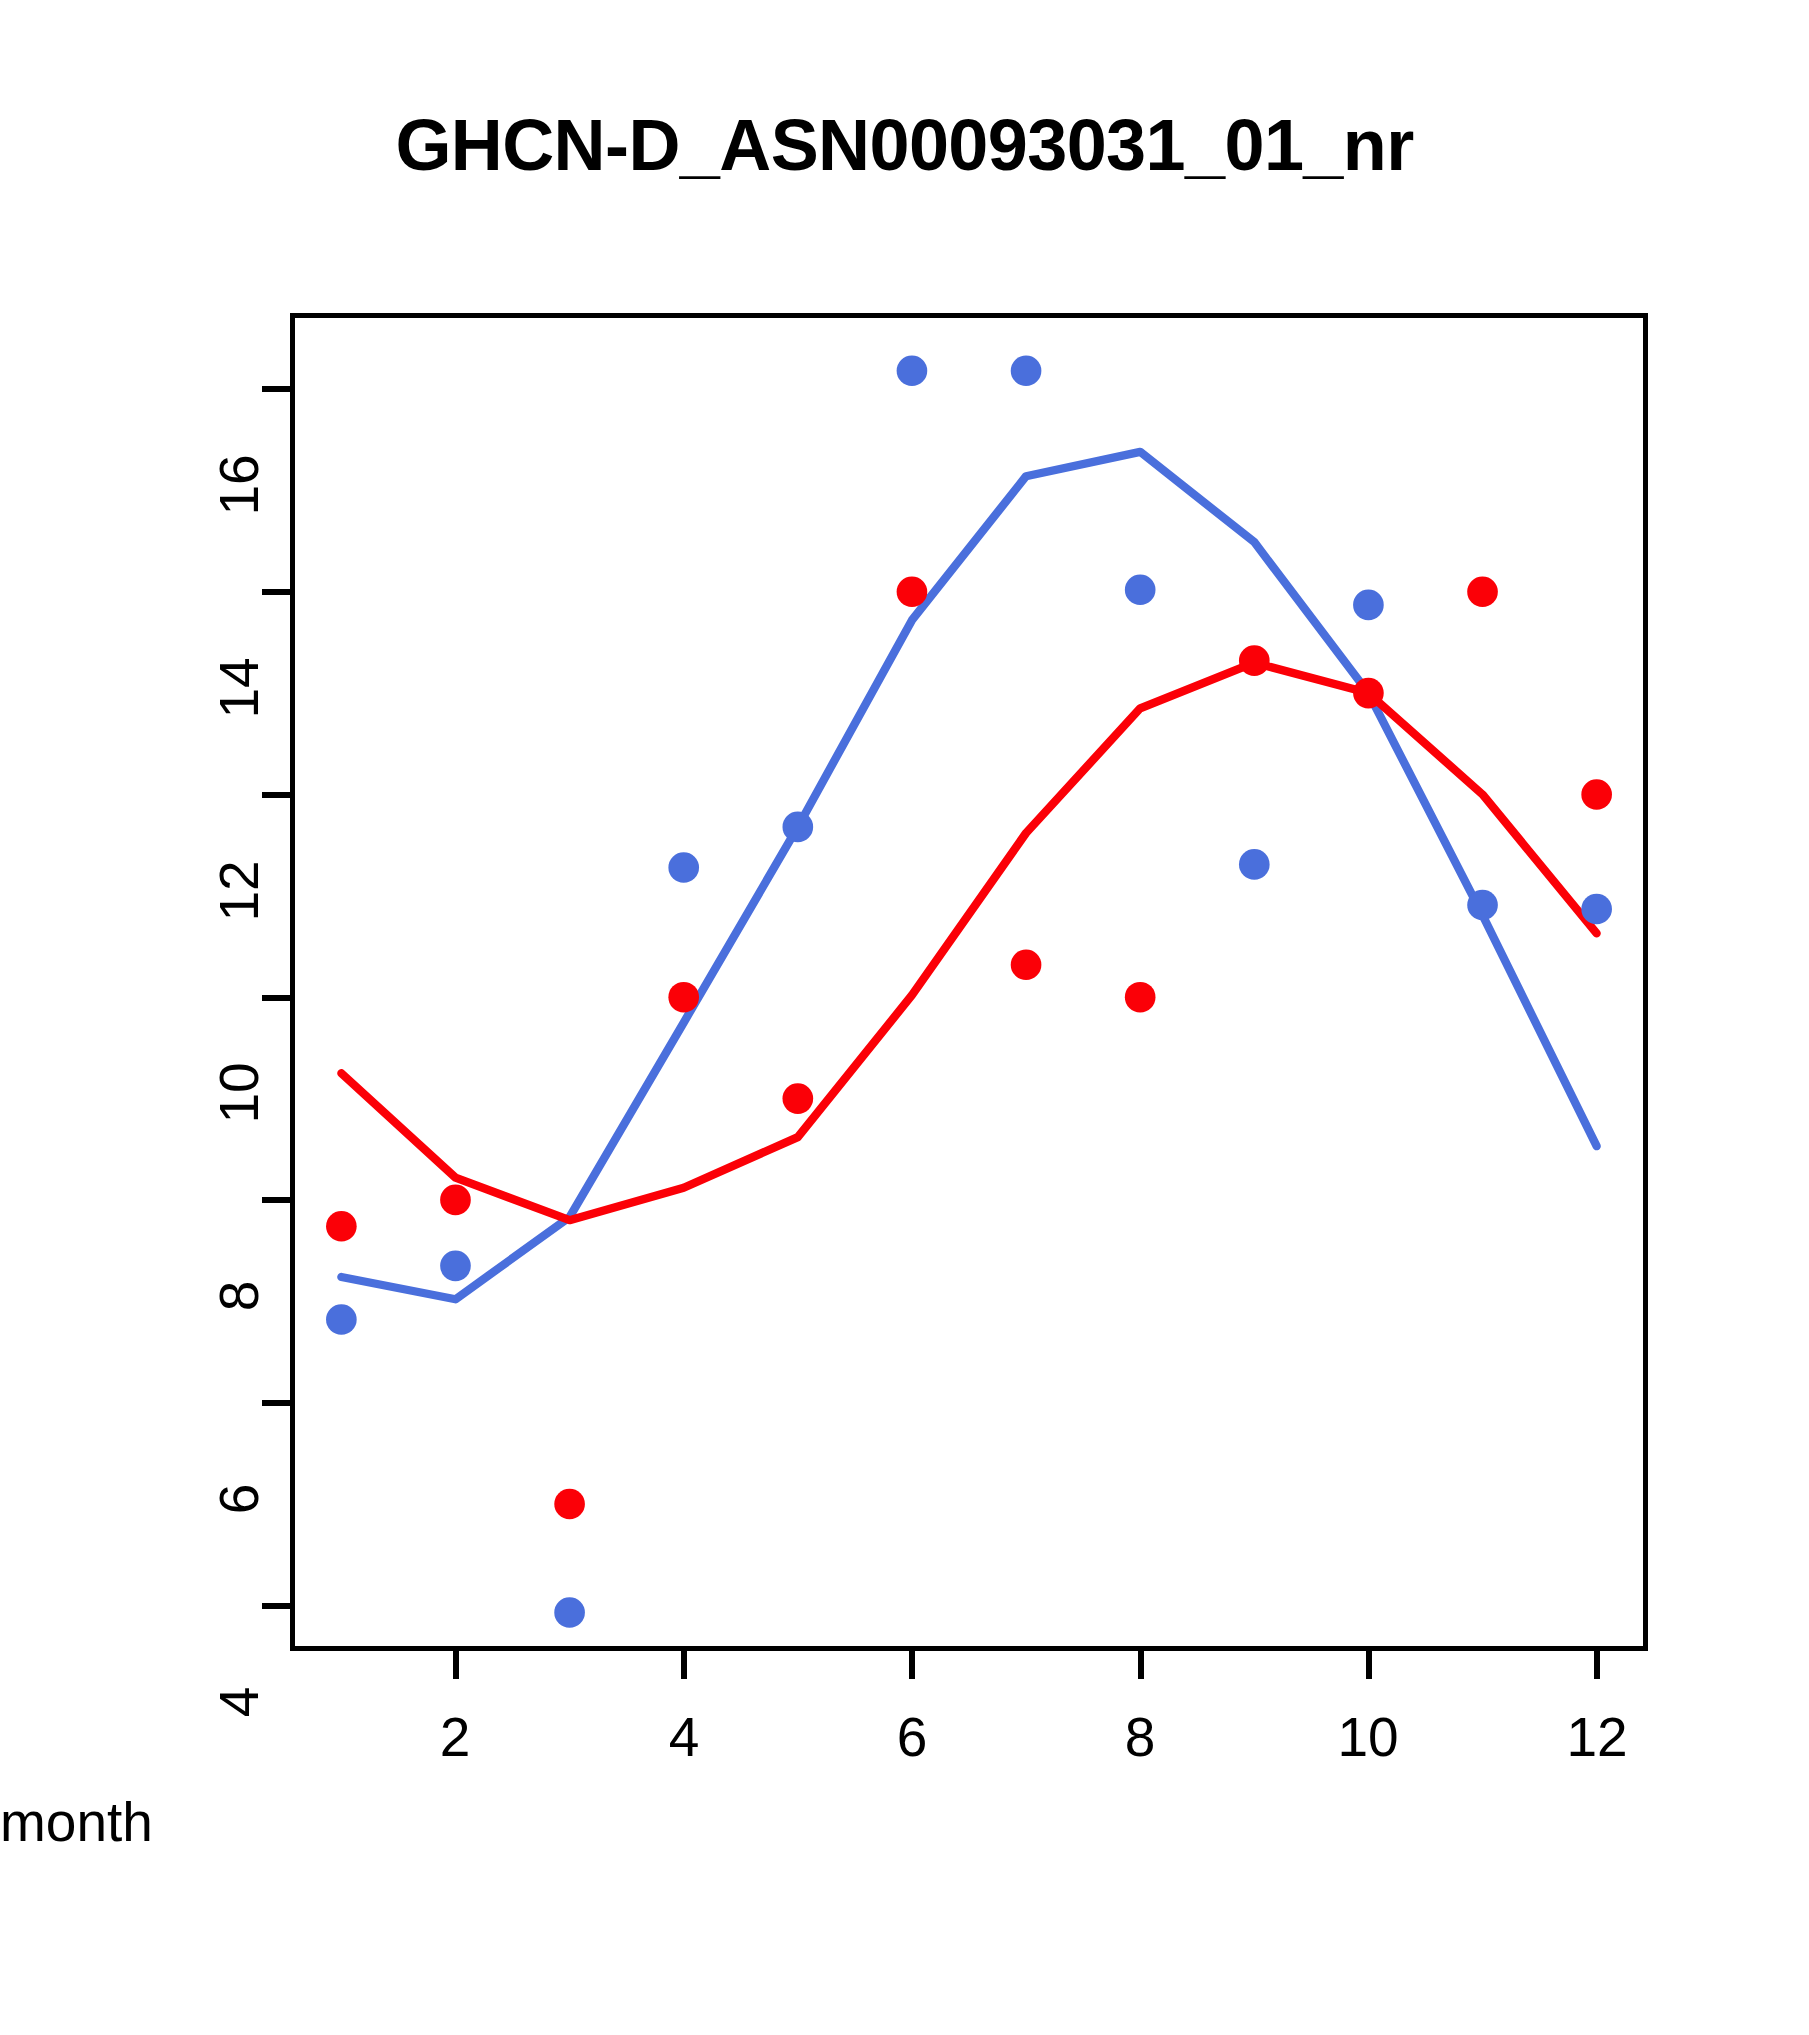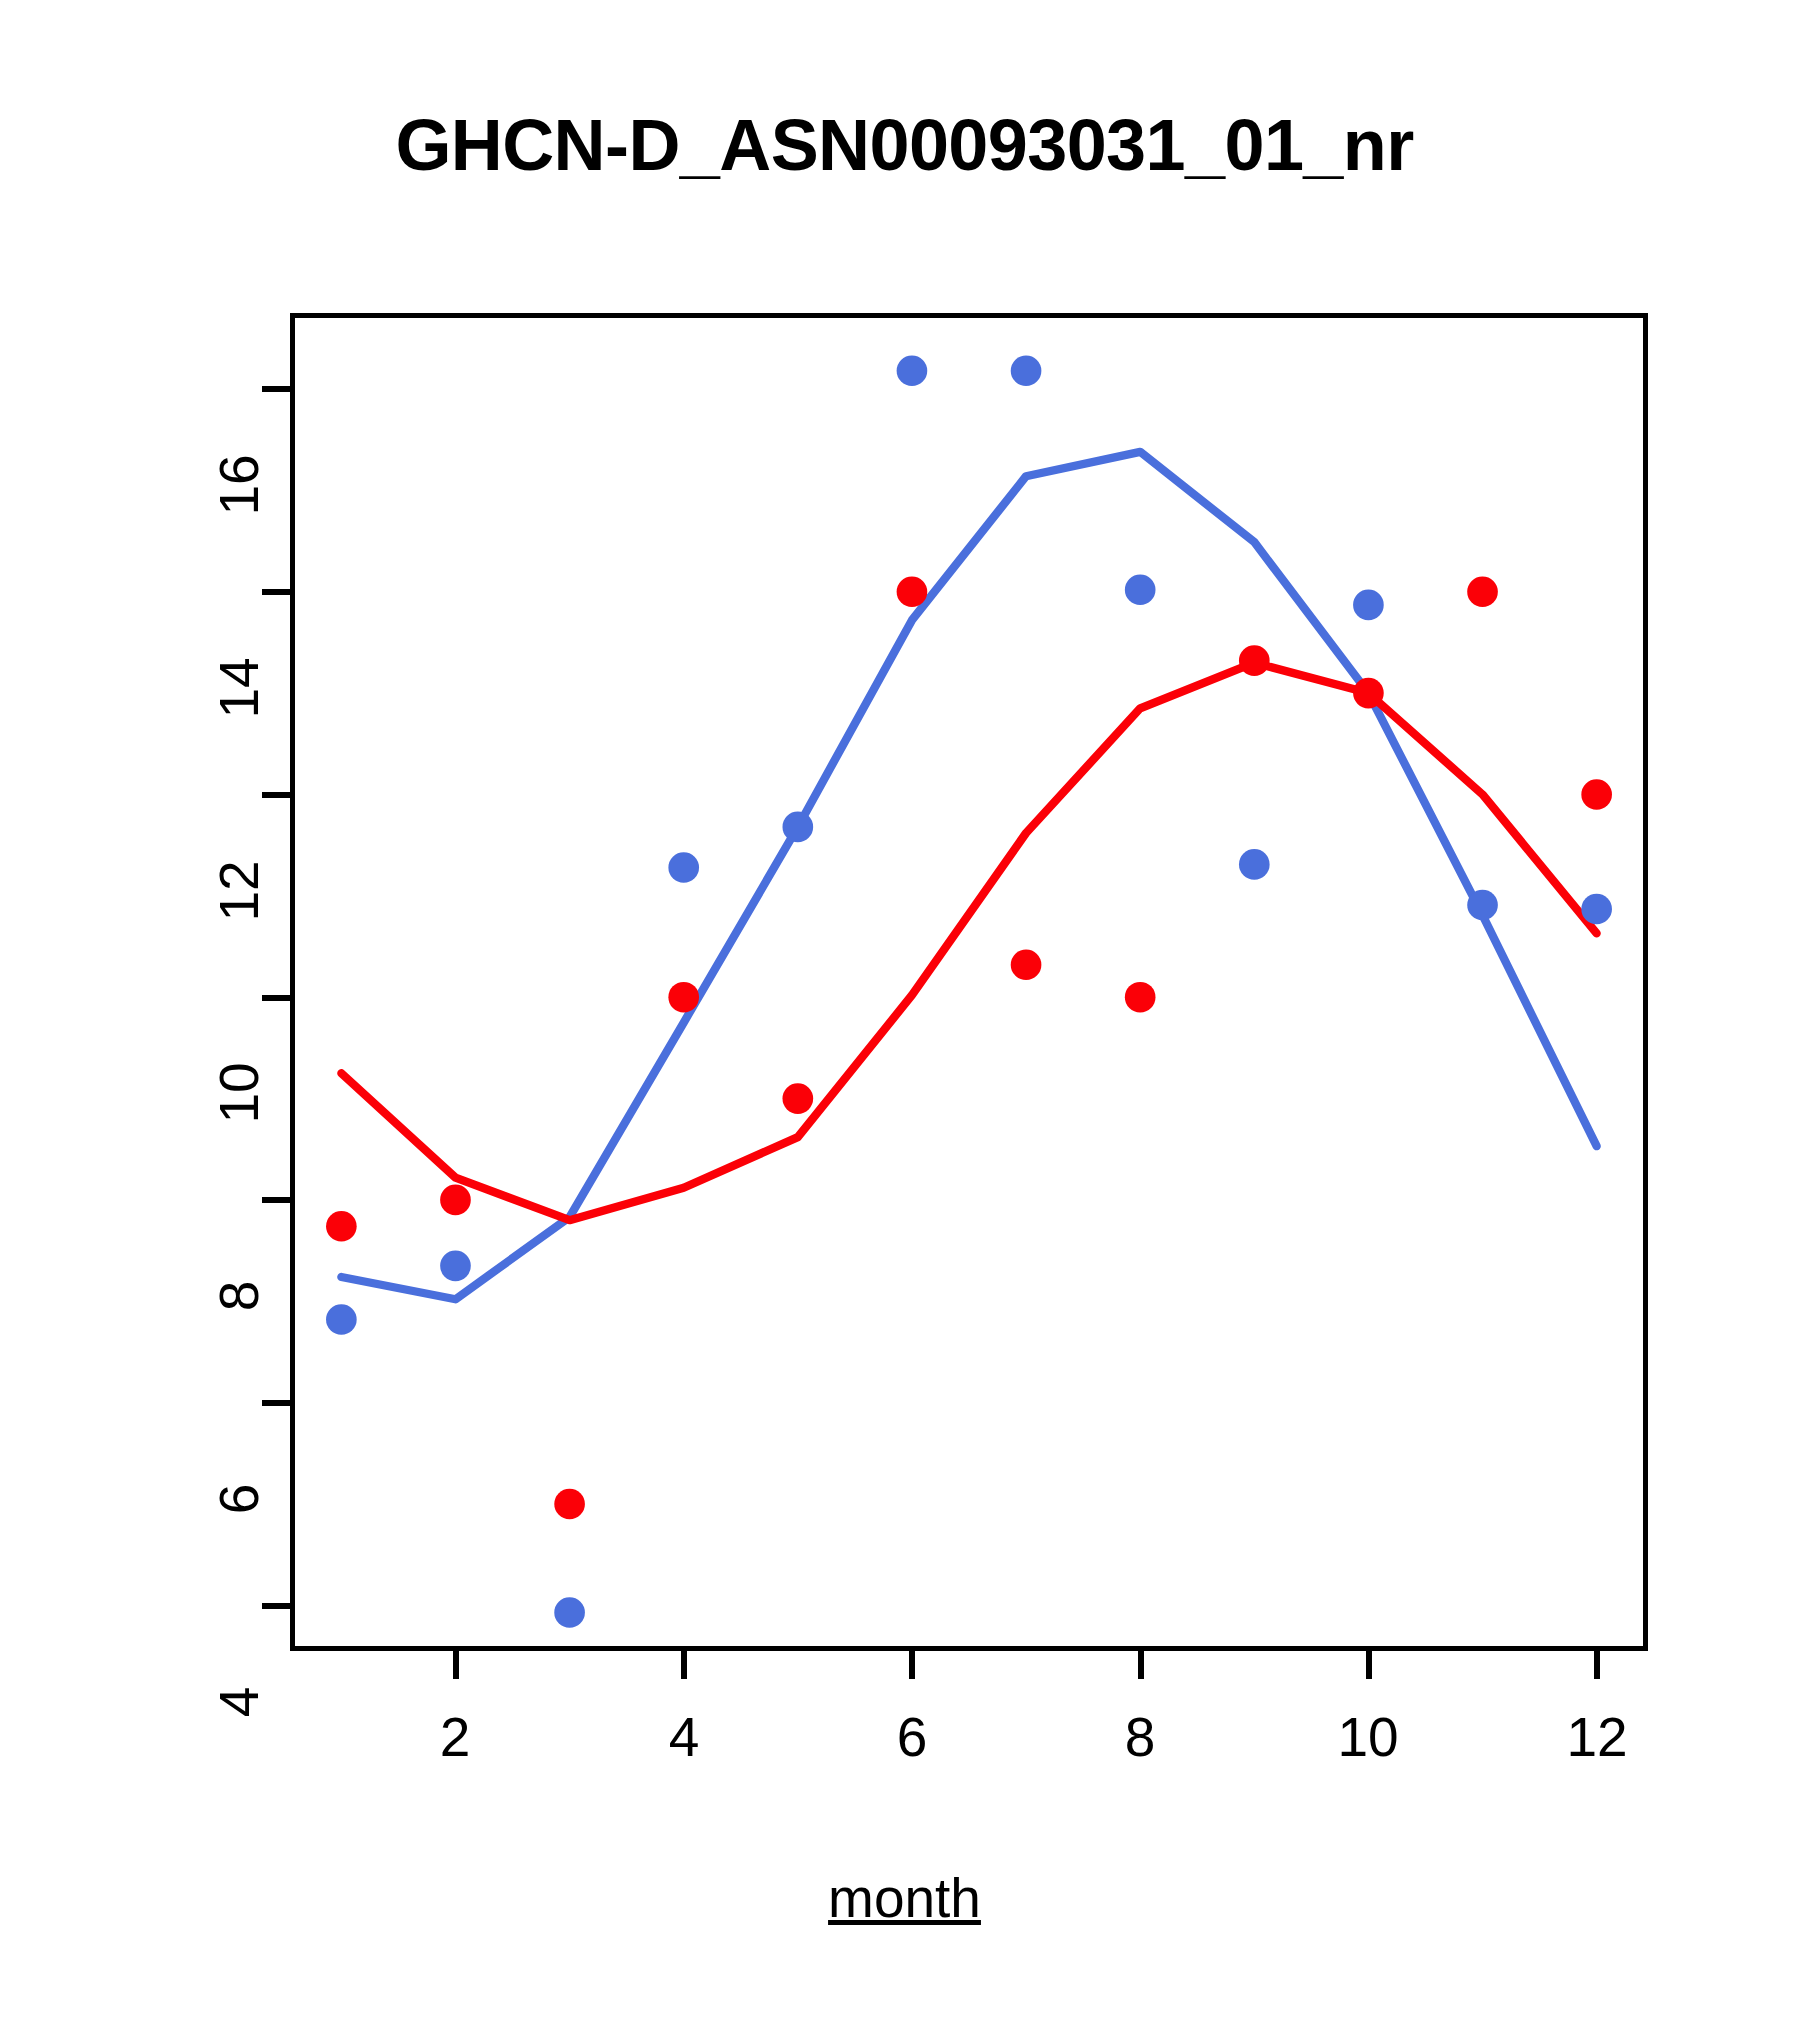--- a/index.html
+++ b/index.html
@@ -66,24 +66,23 @@
     position:absolute;
     font-size:55px;
     text-align:center;
     white-space:nowrap;
     width:166px;
     top:1392px;
     line-height:64px;
   }
   #xaxis-title{
     position:absolute;
-    left:0;top:1866px;width:1809px;
-    text-align:center;
+    left:0;top:1790px;width:1809px;
+    text-align:left;
     font-size:55px;
-    text-decoration:underline;
   }
 </style>
 </head>
 <body>
 
 <div id="figure">
 
   <div id="plot-title">GHCN-D_ASN00093031_01_nr</div>
 
   <div id="plot-area">

